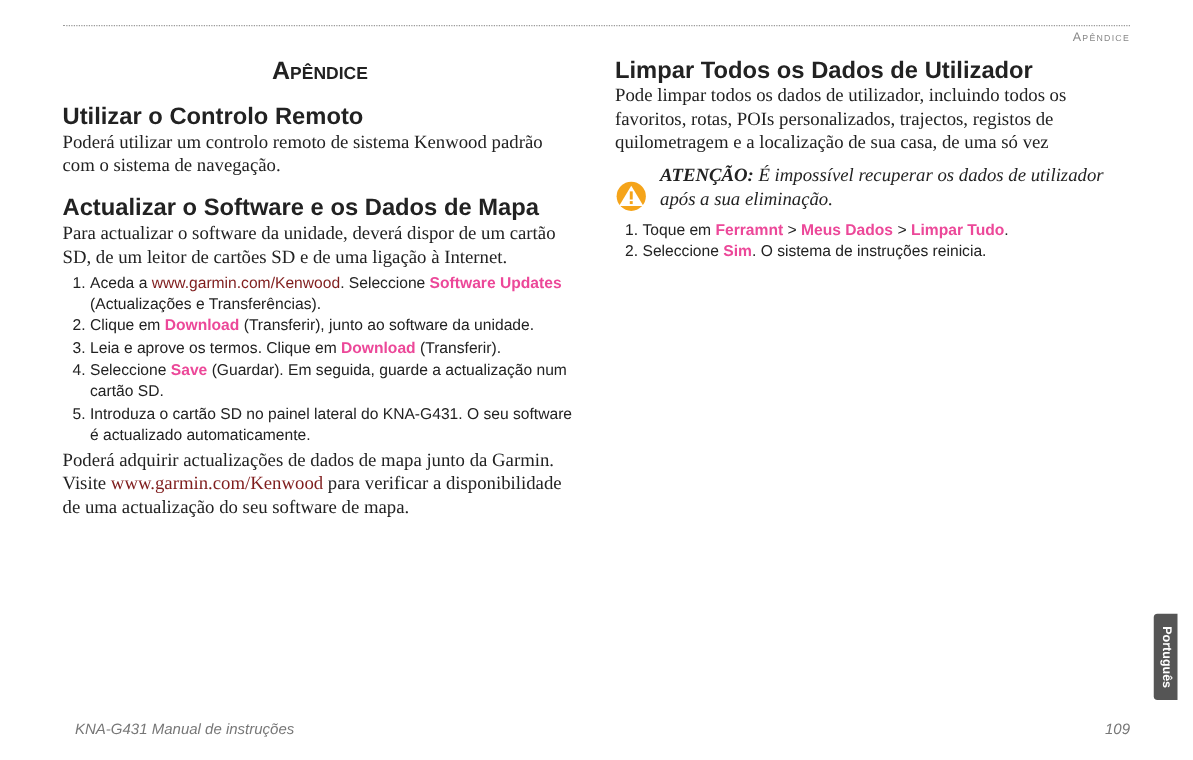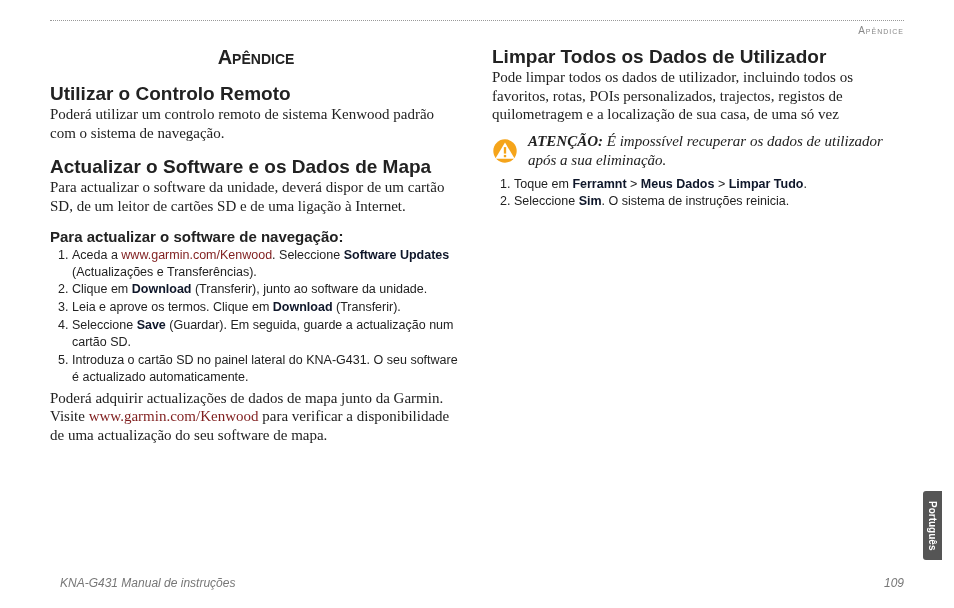--- a/index.html
+++ b/index.html
@@ -62,26 +62,26 @@
   }
   ol.steps {
     font-family: Arial, Helvetica, sans-serif;
     font-size: 12.5px;
     line-height: 1.35;
     padding-left: 22px;
     margin-top: 2px;
   }
   ol.steps li { margin-bottom: 1px; }
   .link { color: #7f1d1d; }
-  .bold-link { color: #0f172a; font-weight: bold; }
+  .bold-link { color: #ec4899; font-weight: bold; }
   .caution-row {
     display: flex;
     gap: 10px;
     margin: 8px 0 6px 0;
-    align-items: center;
+    align-items: flex-end;
   }
   .caution-icon {
     width: 26px; height: 26px;
     flex-shrink: 0;
   }
   .caution-text {
     font-style: italic;
     font-size: 15px;
     line-height: 1.25;
   }
@@ -124,21 +124,20 @@
 <div class="columns">
   <div class="col">
     <div class="chapter-title">Apêndice</div>
 
     <div class="section-title">Utilizar o Controlo Remoto</div>
     <div class="body-text">Poderá utilizar um controlo remoto de sistema Kenwood padrão com o sistema de navegação.</div>
 
     <div class="section-title mt">Actualizar o Software e os Dados de Mapa</div>
     <div class="body-text">Para actualizar o software da unidade, deverá dispor de um cartão SD, de um leitor de cartões SD e de uma ligação à Internet.</div>
 
-    <div class="sub-title">Para actualizar o software de navegação:</div>
     <ol class="steps">
       <li><span>Aceda a </span><span class="link">www.garmin.com/Kenwood</span><span>. Seleccione </span><span class="bold-link">Software Updates</span><span> (Actualizações e Transferências).</span></li>
       <li><span>Clique em </span><span class="bold-link">Download</span><span> (Transferir), junto ao software da unidade.</span></li>
       <li><span>Leia e aprove os termos. Clique em </span><span class="bold-link">Download</span><span> (Transferir).</span></li>
       <li><span>Seleccione </span><span class="bold-link">Save</span><span> (Guardar). Em seguida, guarde a actualização num cartão SD.</span></li>
       <li><span>Introduza o cartão SD no painel lateral do KNA-G431. O seu software é actualizado automaticamente.</span></li>
     </ol>
 
     <div class="body-text" style="margin-top:3px">
       <span>Poderá adquirir actualizações de dados de mapa junto da Garmin. Visite </span><span class="link">www.garmin.com/Kenwood</span><span> para verificar a disponibilidade de uma actualização do seu software de mapa.</span>

